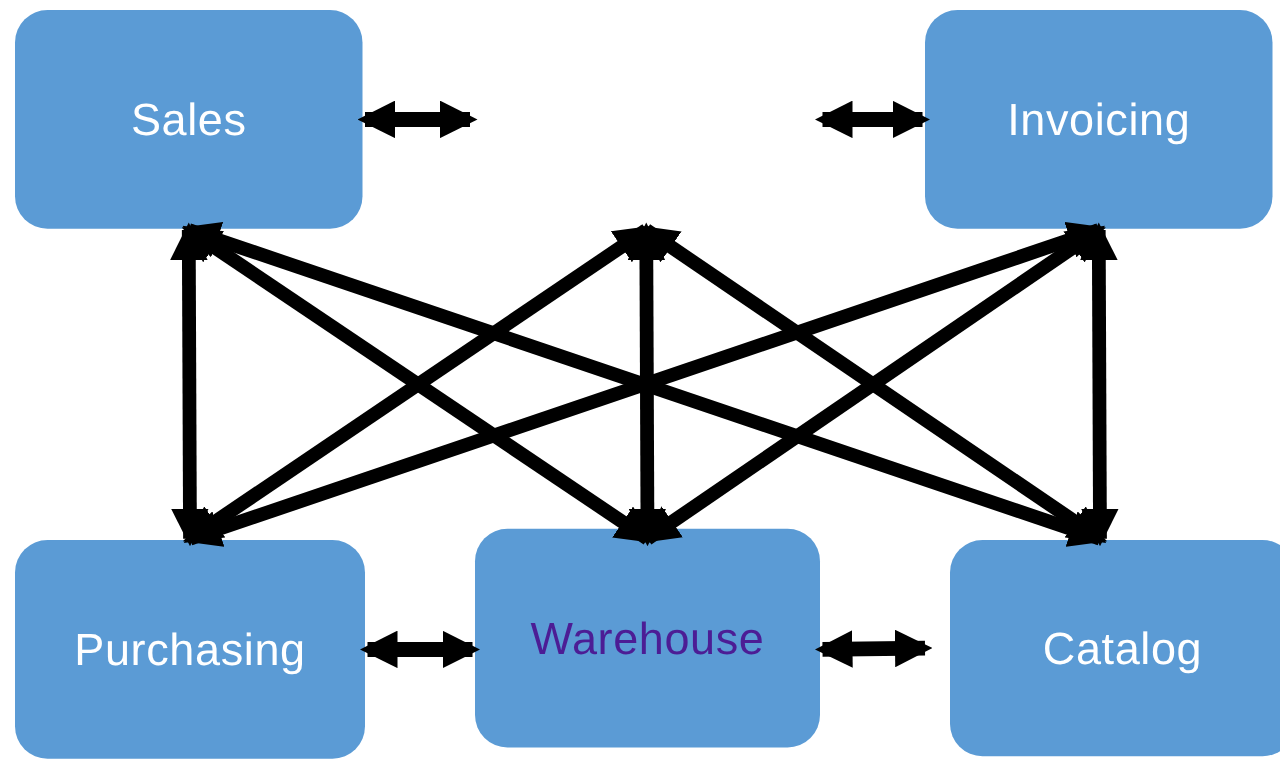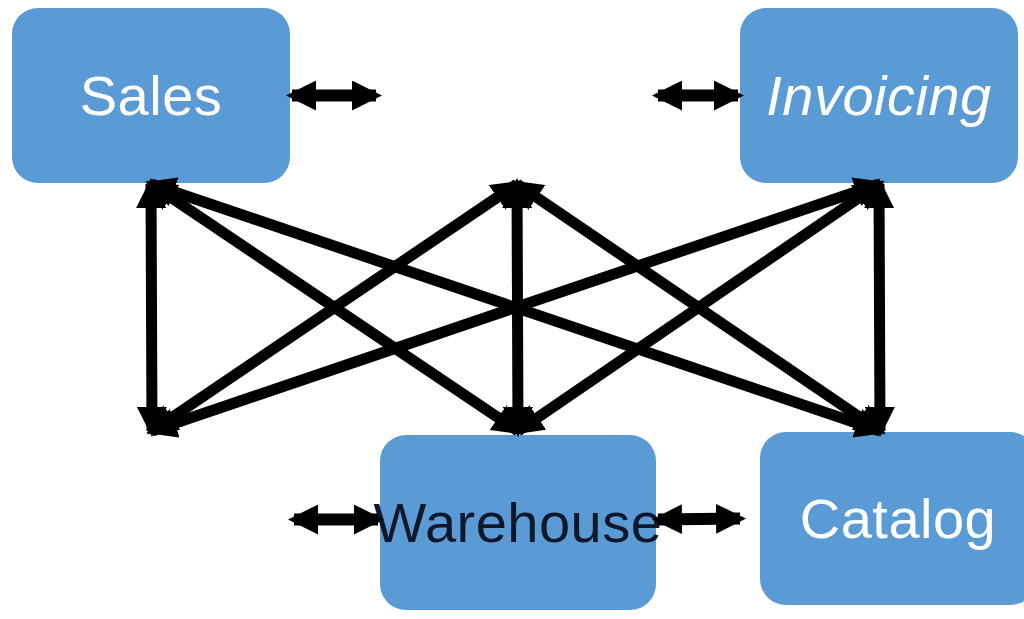--- a/index.html
+++ b/index.html
@@ -21,43 +21,46 @@
     width: 100%; height: 100%;
   }
   .node {
     position: absolute;
     border-radius: 26px;
     display: flex;
     align-items: center;
     justify-content: center;
   }
   .node span {
-    font-size: 56px;
+    font-size: 36px;
     font-weight: 400;
     letter-spacing: 0.5px;
     line-height: 1;
   }
   .edges-layer {
     position: absolute;
     left: 0; top: 0;
     pointer-events: none;
   }
 </style>
 </head>
 <body>
 
 <div class="canvas">
   <div class="nodes-layer">
       <div class="node" style="left: 12px; top: 8px; width: 278px; height: 175px; background: rgb(91, 155, 213); color: rgb(255, 255, 255);">
         <span>Sales</span>
       </div>
-      <div class="node" style="left: 740px; top: 8px; width: 278px; height: 175px; background: rgb(91, 155, 213); color: rgb(255, 255, 255); font-style: italic;">
+      <div class="node" style="left: 740px; top: 8px; width: 278px; height: 175px; background: rgb(91, 155, 213); color: rgb(255, 255, 255);">
         <span>Invoicing</span>
       </div>
-      <div class="node" style="left: 380px; top: 435px; width: 276px; height: 175px; background: rgb(91, 155, 213); color: #0f172a;">
+      <div class="node" style="left: 12px; top: 432px; width: 280px; height: 175px; background: rgb(91, 155, 213); color: rgb(255, 255, 255);">
+        <span>Purchasing</span>
+      </div>
+      <div class="node" style="left: 380px; top: 423px; width: 276px; height: 175px; background: rgb(91, 155, 213); color: #4c1d95;">
         <span>Warehouse</span>
       </div>
       <div class="node" style="left: 760px; top: 432px; width: 276px; height: 173px; background: rgb(91, 155, 213); color: rgb(255, 255, 255);">
         <span>Catalog</span>
       </div>
     </div>
   <svg class="edges-layer" width="1024" height="619" viewBox="0 0 1024 619" xmlns="http://www.w3.org/2000/svg">
     <defs>
       <marker id="arrow-head" markerUnits="userSpaceOnUse" markerWidth="30" markerHeight="30" viewBox="0 0 10 10" refX="8" refY="5" orient="auto">
         <path d="M0,0 L10,5 L0,10 Z" fill="#000000"></path>

